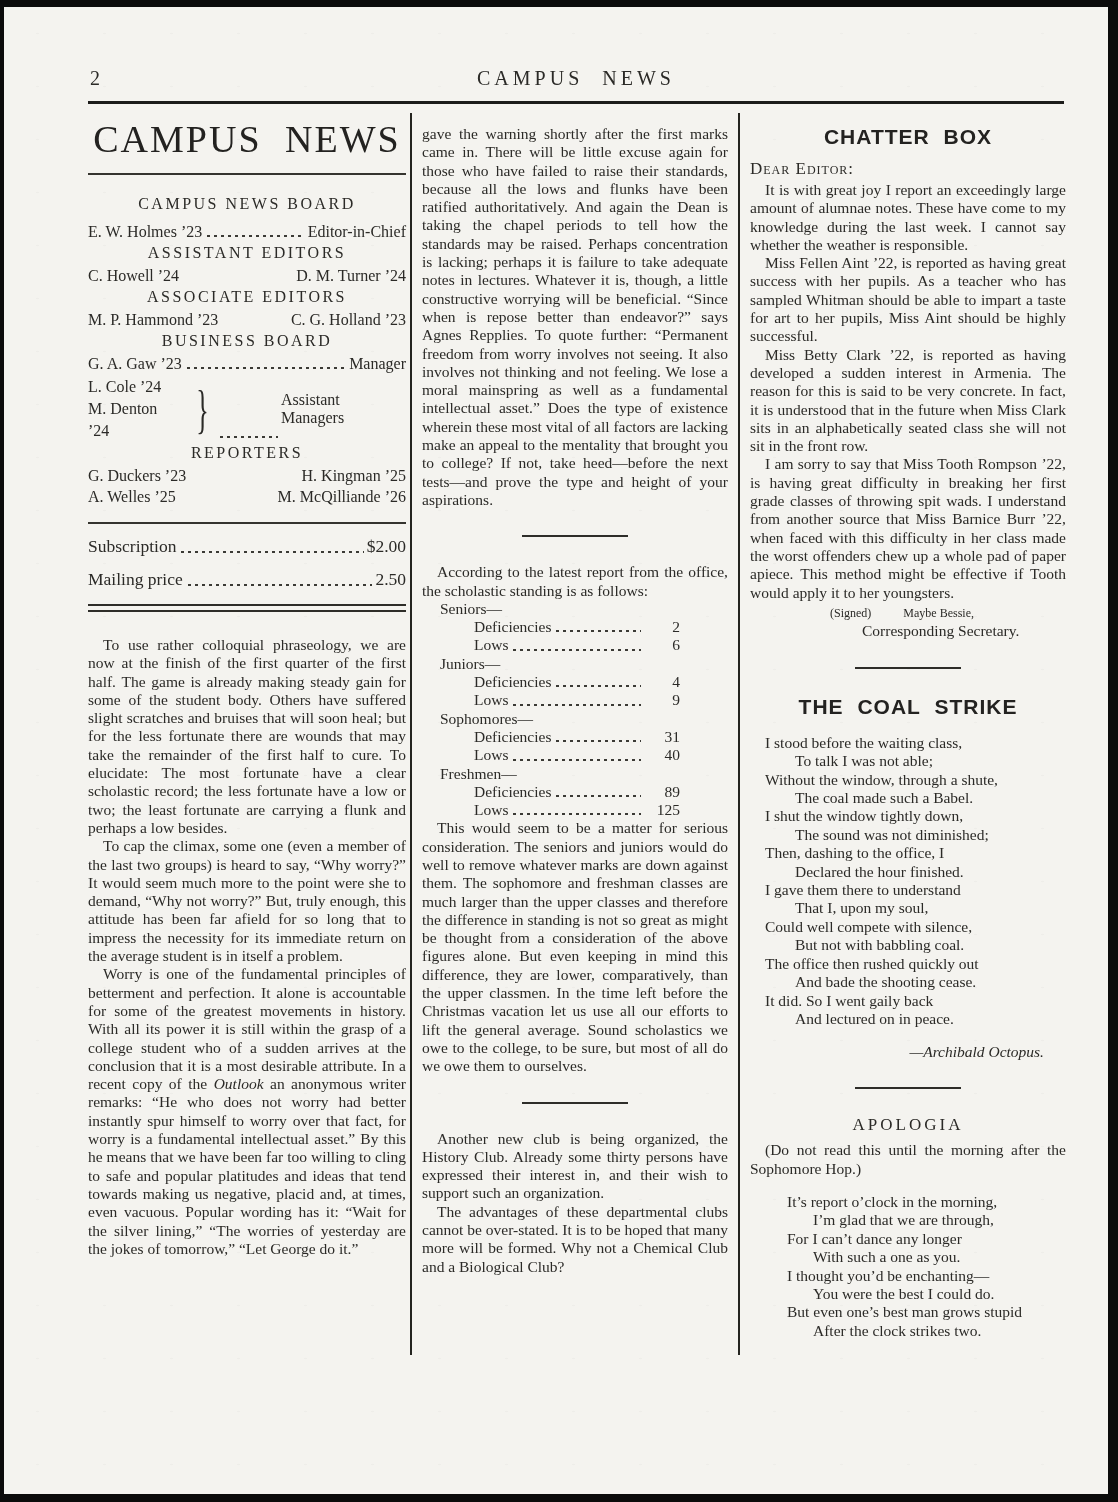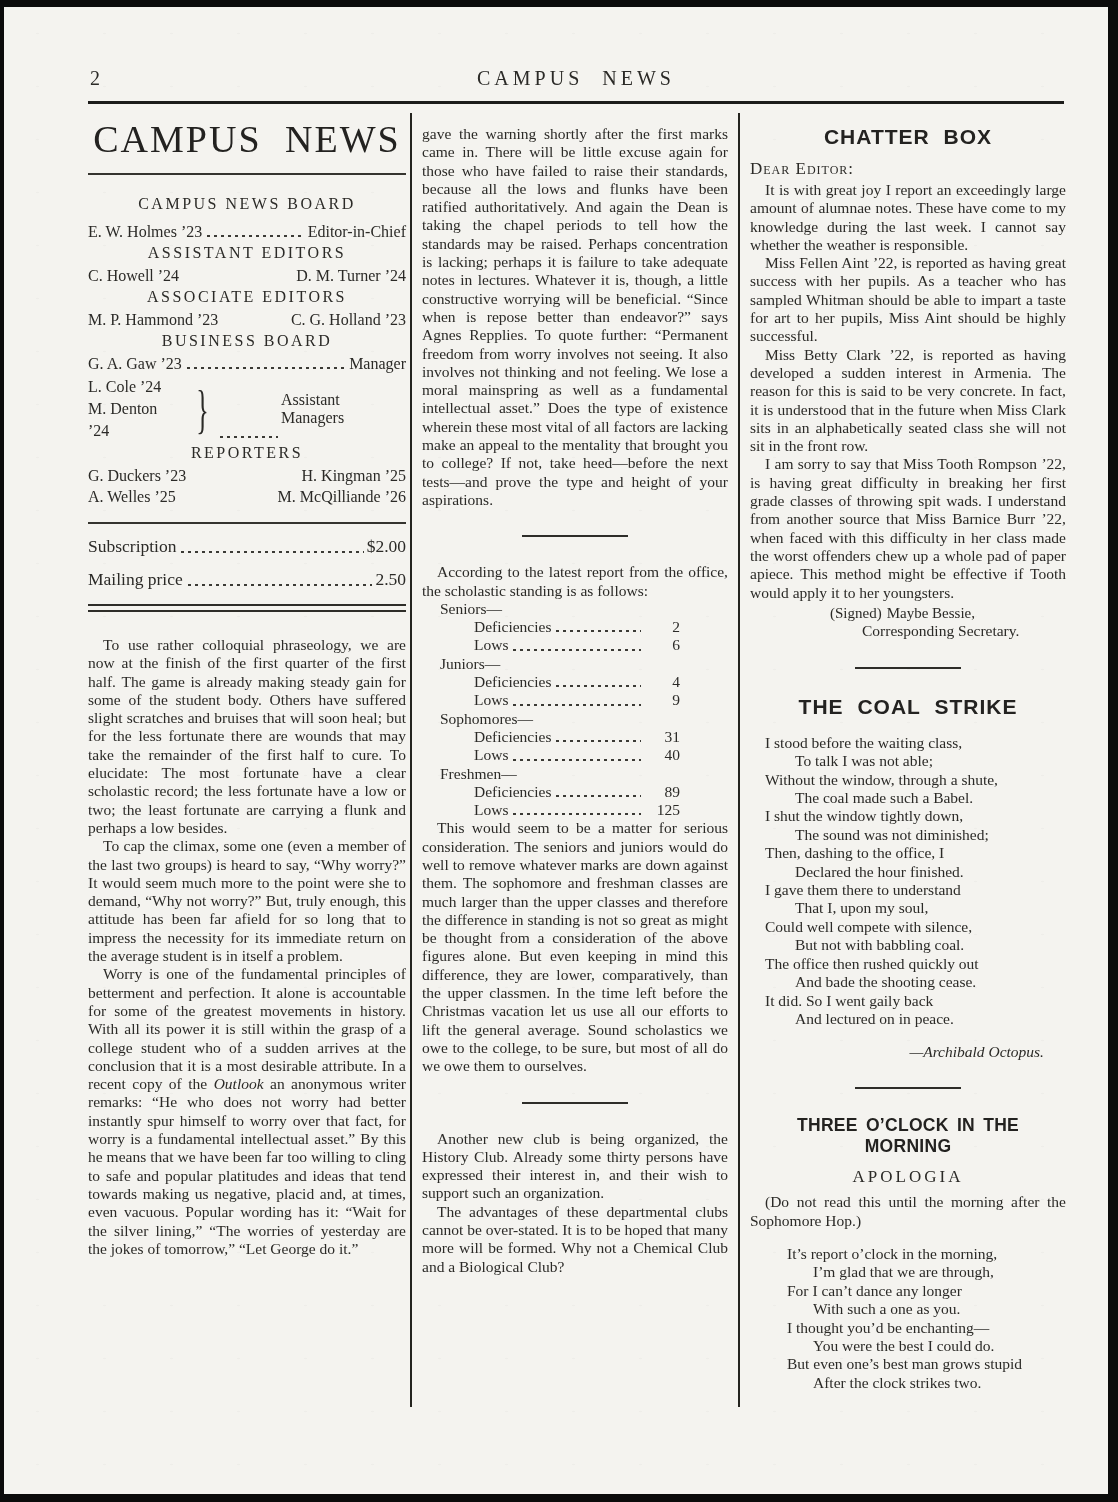--- a/index.html
+++ b/index.html
@@ -53,21 +53,21 @@
   .standing-class{font-size:15.5px;line-height:18.3px;padding-left:18px;}
   .standing-row{display:flex;font-size:15.5px;line-height:18.3px;padding-left:52px;padding-right:48px;}
   .standing-value{width:36px;text-align:right;flex:none;}
 
   
   .article-heading{font-family:"Liberation Sans","DejaVu Sans",sans-serif;font-weight:700;
                    font-size:21px;text-align:center;letter-spacing:1px;word-spacing:7px;
                    margin:12px 0 10px;color:#232220;}
   .article-heading.tight{font-size:17.5px;letter-spacing:.3px;word-spacing:3px;}
   .salutation{font-variant:small-caps;font-size:17px;letter-spacing:1px;margin:2px 0 2px;}
-  .signed-1{display:flex;gap:5px;padding-left:80px;font-size:15px;line-height:18.5px;margin-top:2px;}
+  .signed-1{display:flex;gap:32px;padding-left:80px;font-size:12px;line-height:18.5px;margin-top:2px;}
   .signed-2{padding-left:112px;font-size:15.5px;line-height:18.5px;}
   .poem{margin:15px;}
   .poem-line{font-size:15.5px;line-height:18.4px;}
   .coal-poem .lvl0{padding-left:0;}
   .coal-poem .lvl1{padding-left:30px;}
   .morning-poem .lvl0{padding-left:22px;}
   .morning-poem .lvl1{padding-left:48px;}
   .attribution{font-style:italic;text-align:right;padding-right:22px;font-size:15.5px;margin-top:3px;}
   .apologia-heading{font-size:17px;font-weight:400;text-align:center;letter-spacing:3px;margin:10px 0 6px;}
   .hr-above-sub{margin-top:16px;}
@@ -251,21 +251,20 @@
               <div class="poem-line lvl1">But not with babbling coal.</div>
               <div class="poem-line lvl0">The office then rushed quickly out</div>
               <div class="poem-line lvl1">And bade the shooting cease.</div>
               <div class="poem-line lvl0">It did.  So I went gaily back</div>
               <div class="poem-line lvl1">And lectured on in peace.</div>
             </div>
           <div class="attribution">—Archibald Octopus.</div>
 
           <div class="section-divider"></div>
 
-          <h2 class="article-heading tight">THREE O’CLOCK IN THE MORNING</h2>
           <h3 class="apologia-heading">APOLOGIA</h3>
           <p class="body-par">(Do not read this until the morning after the Sophomore Hop.)</p>
           <div class="poem morning-poem" id="morning-poem">
               <div class="poem-line lvl0">It’s report o’clock in the morning,</div>
               <div class="poem-line lvl1">I’m glad that we are through,</div>
               <div class="poem-line lvl0">For I can’t dance any longer</div>
               <div class="poem-line lvl1">With such a one as you.</div>
               <div class="poem-line lvl0">I thought you’d be enchanting—</div>
               <div class="poem-line lvl1">You were the best I could do.</div>
               <div class="poem-line lvl0">But even one’s best man grows stupid</div>

